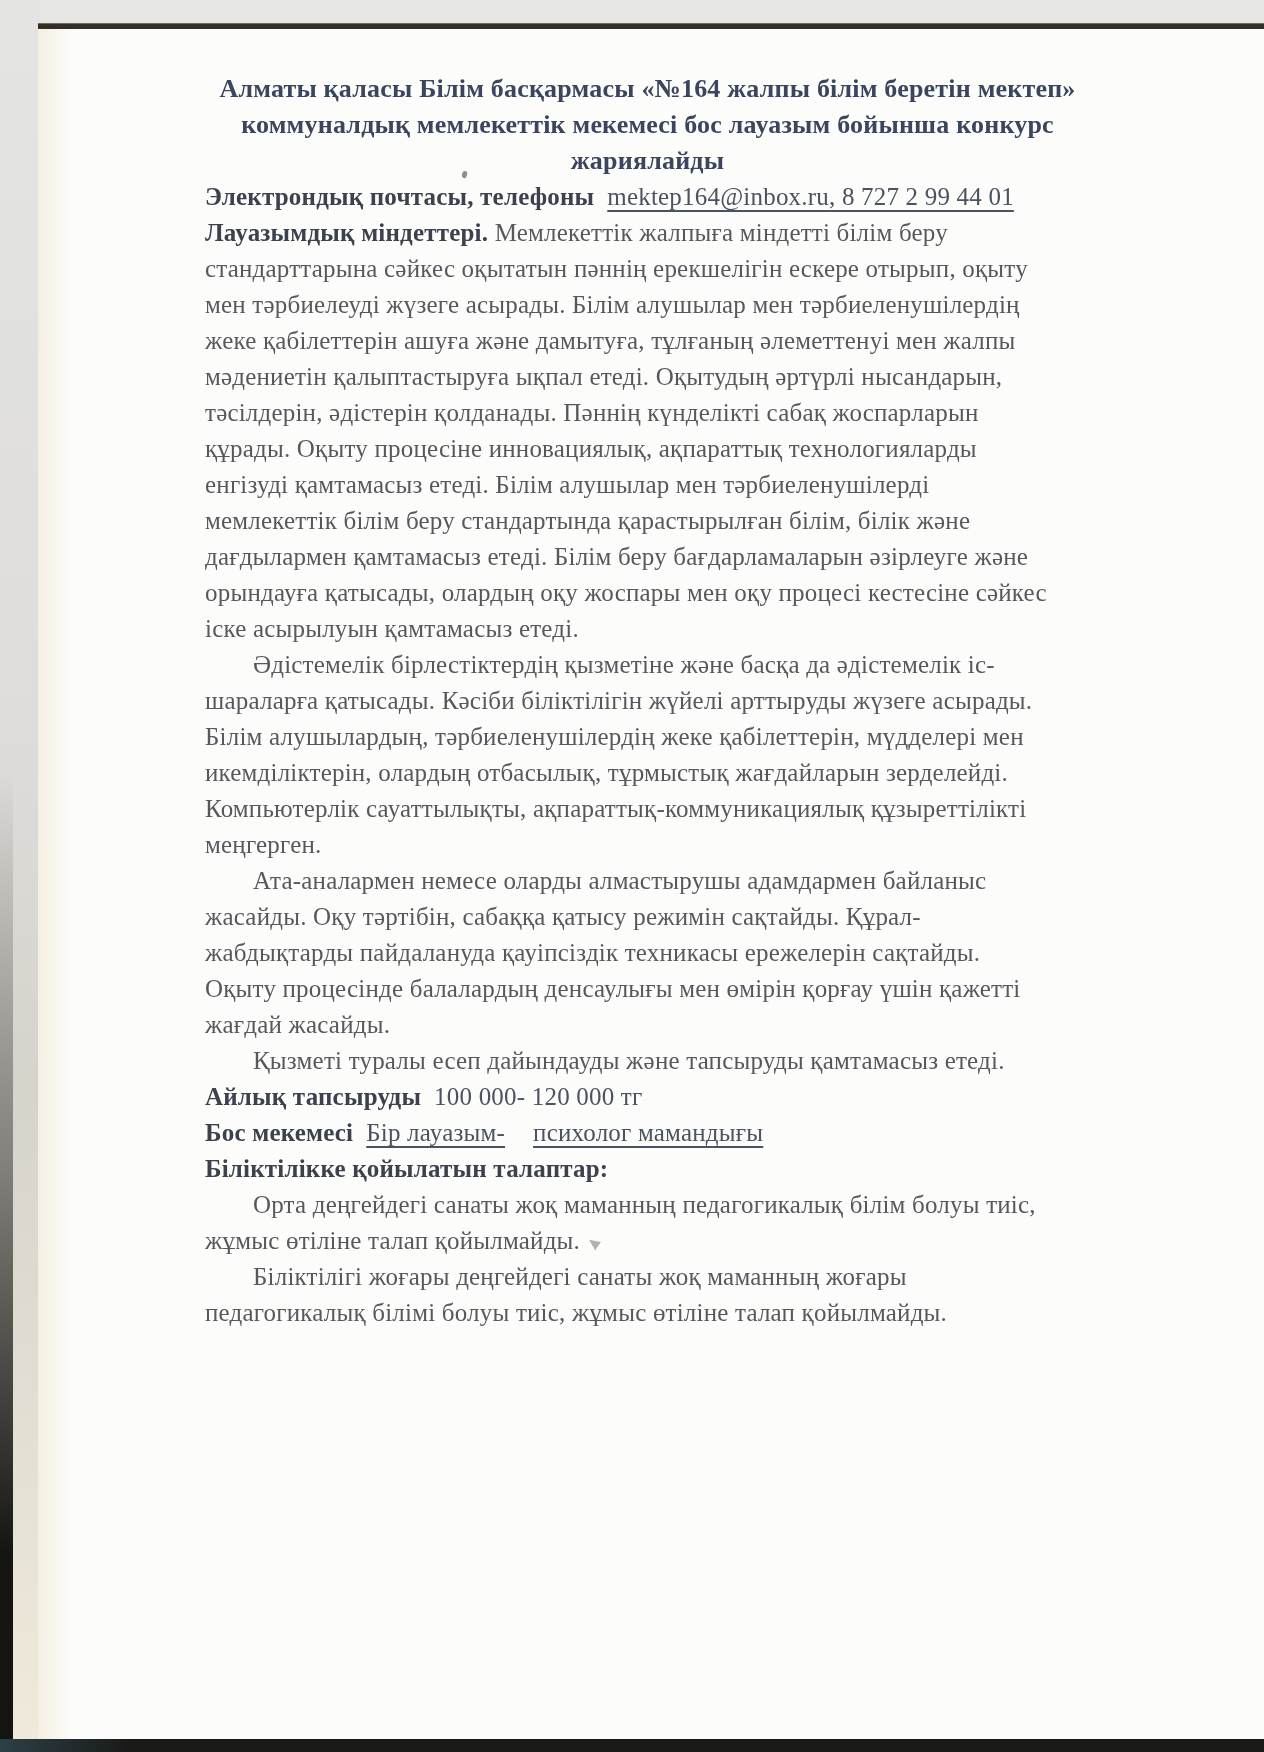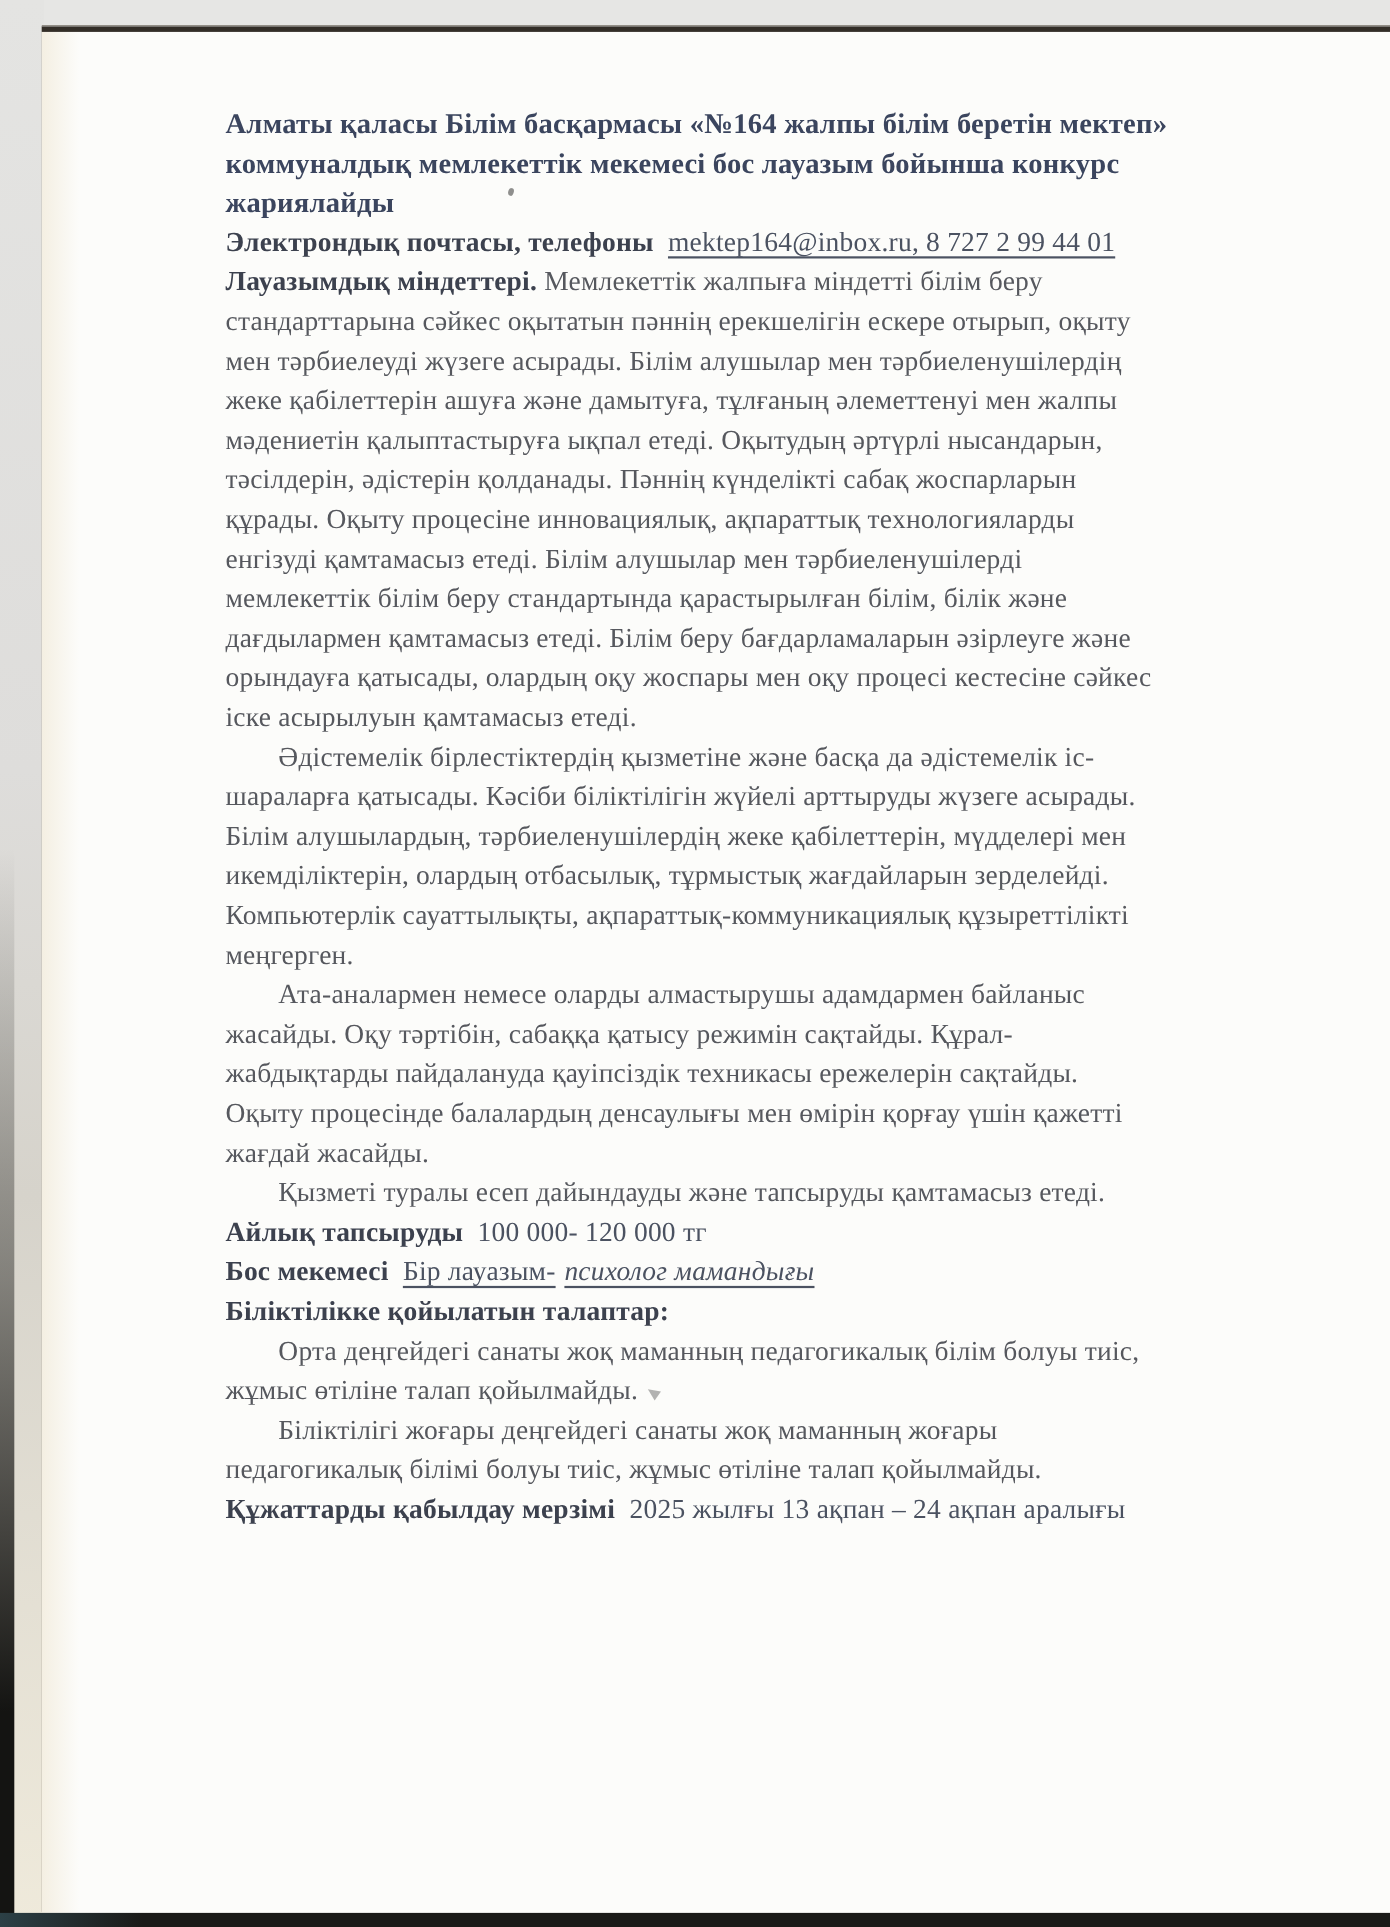--- a/index.html
+++ b/index.html
@@ -26,34 +26,34 @@
     background:linear-gradient(90deg,#f4efe2 0px,#fcfcfa 34px);
     border-top:5px solid #332e27;
     box-shadow:0 -1px 0 #6d675d;
   }
   .content{
     position:absolute;left:167px;top:0;width:885px;
     font-size:25px;line-height:36px;color:#56585e;
     letter-spacing:0.2px;
   }
   .title{
-    margin-top:66px;font-weight:bold;
+    margin-top:42px;text-align:center;font-weight:bold;
     color:#3b455e;font-size:26px;line-height:36px;
   }
   .row{margin:0;}
   .label{font-weight:bold;color:#3c414e;}
   .value{color:#4b5261;}
   .u{text-decoration:underline;text-underline-offset:5px;}
   .gap10{margin-top:10px;}
   .gap8{margin-top:0;}
   .duties{margin-top:46px;}
   .para{margin:0;}
   .indent{text-indent:48px;}
   .val-gap{margin-left:13px;}
-  .vac-gap{margin-left:8px;font-style:italic;}
+  .vac-gap{margin-left:28px;}
   
   .artifact-dot{
     position:absolute;left:424px;top:142px;width:5px;height:7px;
     background:#8f8f8d;border-radius:50% 50% 40% 60%;transform:rotate(18deg);
   }
   .artifact-arrow{
     display:inline-block;width:0;height:0;margin-left:8px;vertical-align:middle;
     border-left:11px solid #9a9a98;border-top:5px solid transparent;border-bottom:5px solid transparent;
     transform:rotate(215deg);opacity:.75;
   }
@@ -90,18 +90,17 @@
     <p class="row"><span class="label">Айлық тапсыруды</span><span class="value val-gap">100 000- 120 000 тг</span></p>
 
     <p class="row"><span class="label">Бос мекемесі</span><span class="value u val-gap">Бір лауазым-</span><span class="value u vac-gap">психолог мамандығы</span></p>
 
     <p class="row label">Біліктілікке қойылатын талаптар:</p>
 
     <p class="para indent"><span>Орта деңгейдегі санаты жоқ маманның педагогикалық білім болуы тиіс,<br>жұмыс өтіліне талап қойылмайды.</span><span class="artifact-arrow"></span></p>
 
     <p class="para indent">Біліктілігі жоғары деңгейдегі санаты жоқ маманның жоғары<br>педагогикалық білімі болуы тиіс, жұмыс өтіліне талап қойылмайды.</p>
 
-    <p class="row"><span class="label">Құжаттарды қабылдау мерзімі</span><span class="value val-gap">2025 жылғы 13 ақпан – 24 ақпан аралығы</span></p>
 
   </div>
 </div>
 
 <div class="scan-bottom"></div>
 
 </body></html>

